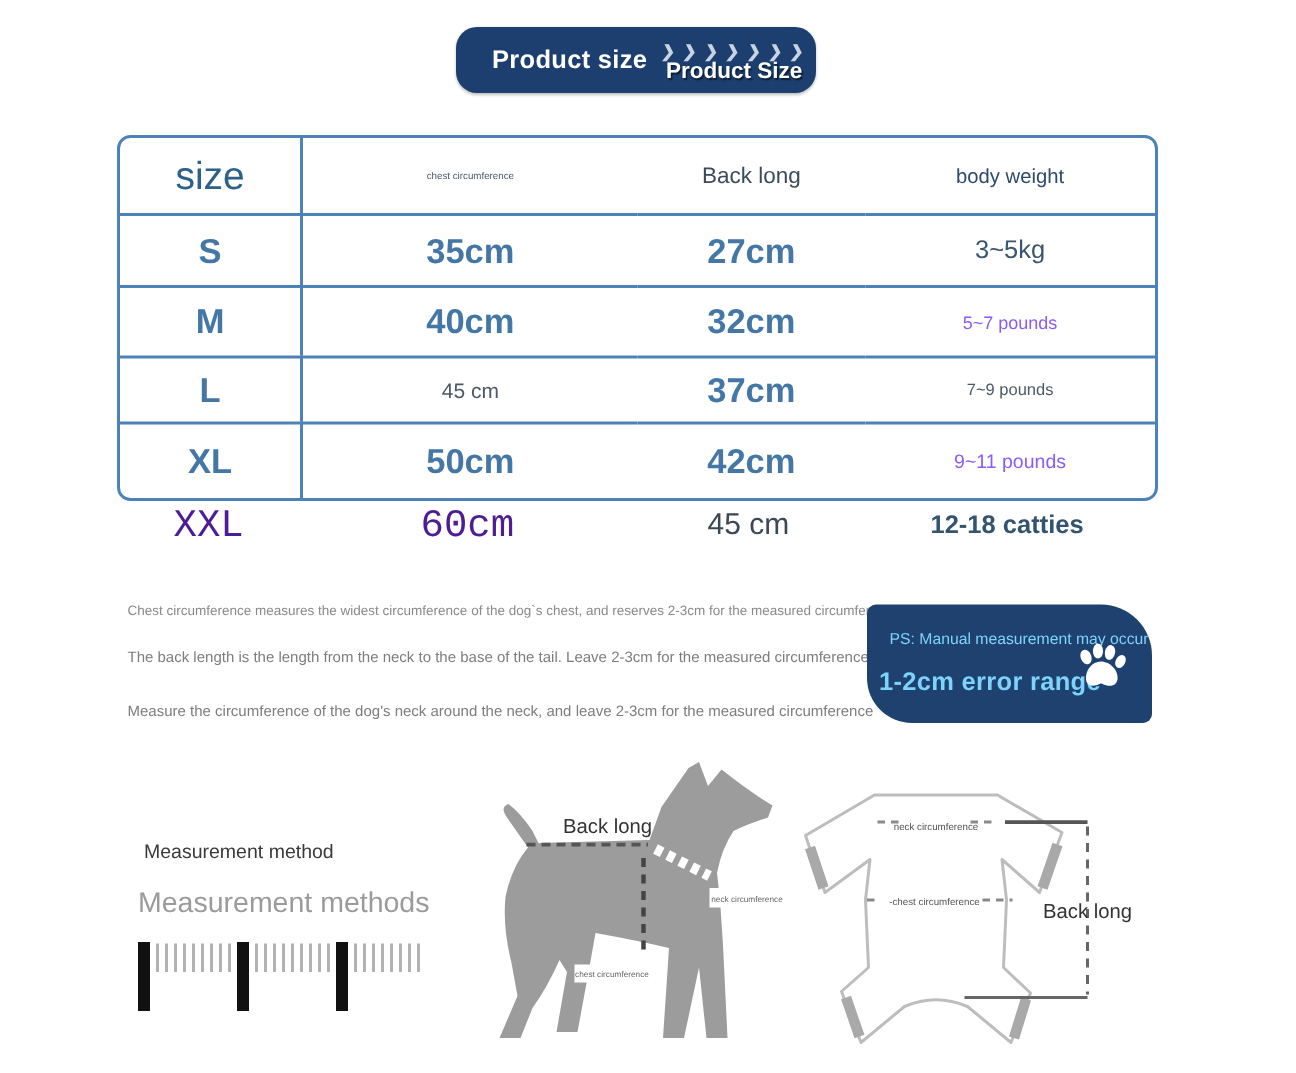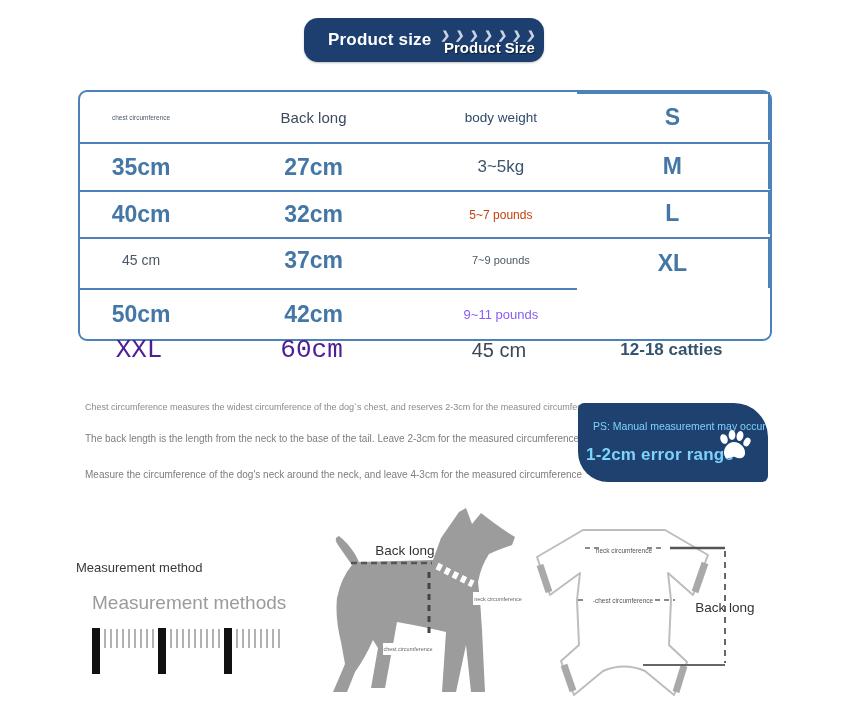--- a/index.html
+++ b/index.html
@@ -24,21 +24,21 @@
   .cell.c0{border-right:2px solid #4d82b8;}
   .rowline{border-top:2px solid #4d82b8;}
   .h-row{height:50px;}
   .r0{height:46px;} .r1{height:45px;} .r2{height:42px;} .r3{height:49px;}
   .hd-size{font-size:26px;color:#2d6187;}
   .hd-chest{font-size:6.5px;color:#4a5a6a;}
   .hd-back{font-size:15px;color:#3b4a5c;}
   .hd-weight{font-size:13.5px;color:#2d4a68;}
   .big{font-size:23px;color:#4477a6;font-weight:bold;}
   .w-big{font-size:17px;color:#3c566e;}
-  .w-sm{font-size:12px;color:#c2410c;}
+  .w-sm{font-size:12px;color:#8b5cf6;}
   .w-xs{font-size:11px;color:#4c5866;}
   .c-sm{font-size:14px;color:#4c5866;}
   .w-md{font-size:13px;color:#8b5cf6;text-align:center;}
 
   .xxl-row{position:absolute;left:78px;top:330px;width:690px;height:40px;display:grid;
            grid-template-columns:17.7% 32.3% 22% 28%;}
   .xxl-serif{font-family:Liberation Mono, monospace;font-size:26px;color:#4c1d95;}
   .xxl-back{font-size:20px;color:#3c4854;}
   .xxl-weight{font-size:17px;color:#33536e;font-weight:bold;}
 
@@ -49,21 +49,21 @@
   .note3{top:469px;font-size:10px;color:#7d7d7d;}
 
   
   .ps-box{position:absolute;left:578px;top:403px;width:190px;height:79px;background:#1e4170;
           border-radius:6px 34px 6px 30px;color:#7dd3fc;}
   .ps-line1{position:absolute;left:15px;top:17px;font-size:10.5px;}
   .ps-line2{position:absolute;left:8px;top:42px;font-size:17px;font-weight:bold;letter-spacing:.2px;}
   .ps-paw{position:absolute;right:16px;bottom:16px;}
 
   
-  .mm-small{position:absolute;left:76px;top:560px;font-size:13px;color:#3a3a3a;}
+  .mm-small{position:absolute;left:96px;top:560px;font-size:13px;color:#3a3a3a;}
   .mm-large{position:absolute;left:92px;top:592px;font-size:19px;color:#9b9b9b;}
   .ruler{position:absolute;left:92px;top:628px;width:222px;height:48px;display:flex;align-items:flex-start;}
   .tick-bar{width:8px;height:46px;background:#111;flex:none;}
   .tick-strip{height:19px;width:58px;flex:none;margin-top:1px;
     background:repeating-linear-gradient(90deg,transparent 0 4px,#b2b2b2 4px 6px);}
   .dog-svg{position:absolute;left:325px;top:500px;}
   .garment-svg{position:absolute;left:535px;top:505px;}
 </style>
 </head>
 <body>
@@ -72,20 +72,21 @@
 
   <div class="badge">
     <span class="badge-left">Product size</span>
     <span class="badge-right">
       <span class="chevrons">❯ ❯ ❯ ❯ ❯ ❯ ❯</span>
       <span class="badge-right-label">Product Size</span>
     </span>
   </div>
 
   <div class="size-table">
+    <div class="cell c0 h-row hd-size">size</div>
     <div class="cell h-row hd-chest">chest circumference</div>
     <div class="cell h-row hd-back">Back long</div>
     <div class="cell h-row hd-weight">body weight</div>
 
     <div class="cell c0 rowline r0 big">S</div>
     <div class="cell rowline r0 big">35cm</div>
     <div class="cell rowline r0 big">27cm</div>
     <div class="cell rowline r0 w-big">3~5kg</div>
 
     <div class="cell c0 rowline r1 big">M</div>
@@ -106,21 +107,21 @@
 
   <div class="xxl-row">
     <div class="cell xxl-serif">XXL</div>
     <div class="cell xxl-serif">60cm</div>
     <div class="cell xxl-back">45 cm</div>
     <div class="cell xxl-weight">12-18 catties</div>
   </div>
 
   <div class="note note1">Chest circumference measures the widest circumference of the dog`s chest, and reserves 2-3cm for the measured circumference</div>
   <div class="note note2">The back length is the length from the neck to the base of the tail. Leave 2-3cm for the measured circumference.</div>
-  <div class="note note3">Measure the circumference of the dog's neck around the neck, and leave 4-3cm for the measured circumference</div>
+  <div class="note note3">Measure the circumference of the dog's neck around the neck, and leave 2-3cm for the measured circumference</div>
 
   <div class="ps-box">
     <div class="ps-line1">PS: Manual measurement may occur</div>
     <div class="ps-line2">1-2cm error range</div>
     <span class="ps-paw">
       <svg width="36" height="32" viewBox="0 0 36 32">
         <ellipse cx="8" cy="9" rx="3.6" ry="5" fill="#fff" transform="rotate(-20 8 9)"></ellipse>
         <ellipse cx="16" cy="5" rx="3.4" ry="5" fill="#fff"></ellipse>
         <ellipse cx="24" cy="6" rx="3.4" ry="5" fill="#fff" transform="rotate(12 24 6)"></ellipse>
         <ellipse cx="31" cy="12" rx="3.2" ry="4.6" fill="#fff" transform="rotate(28 31 12)"></ellipse>

